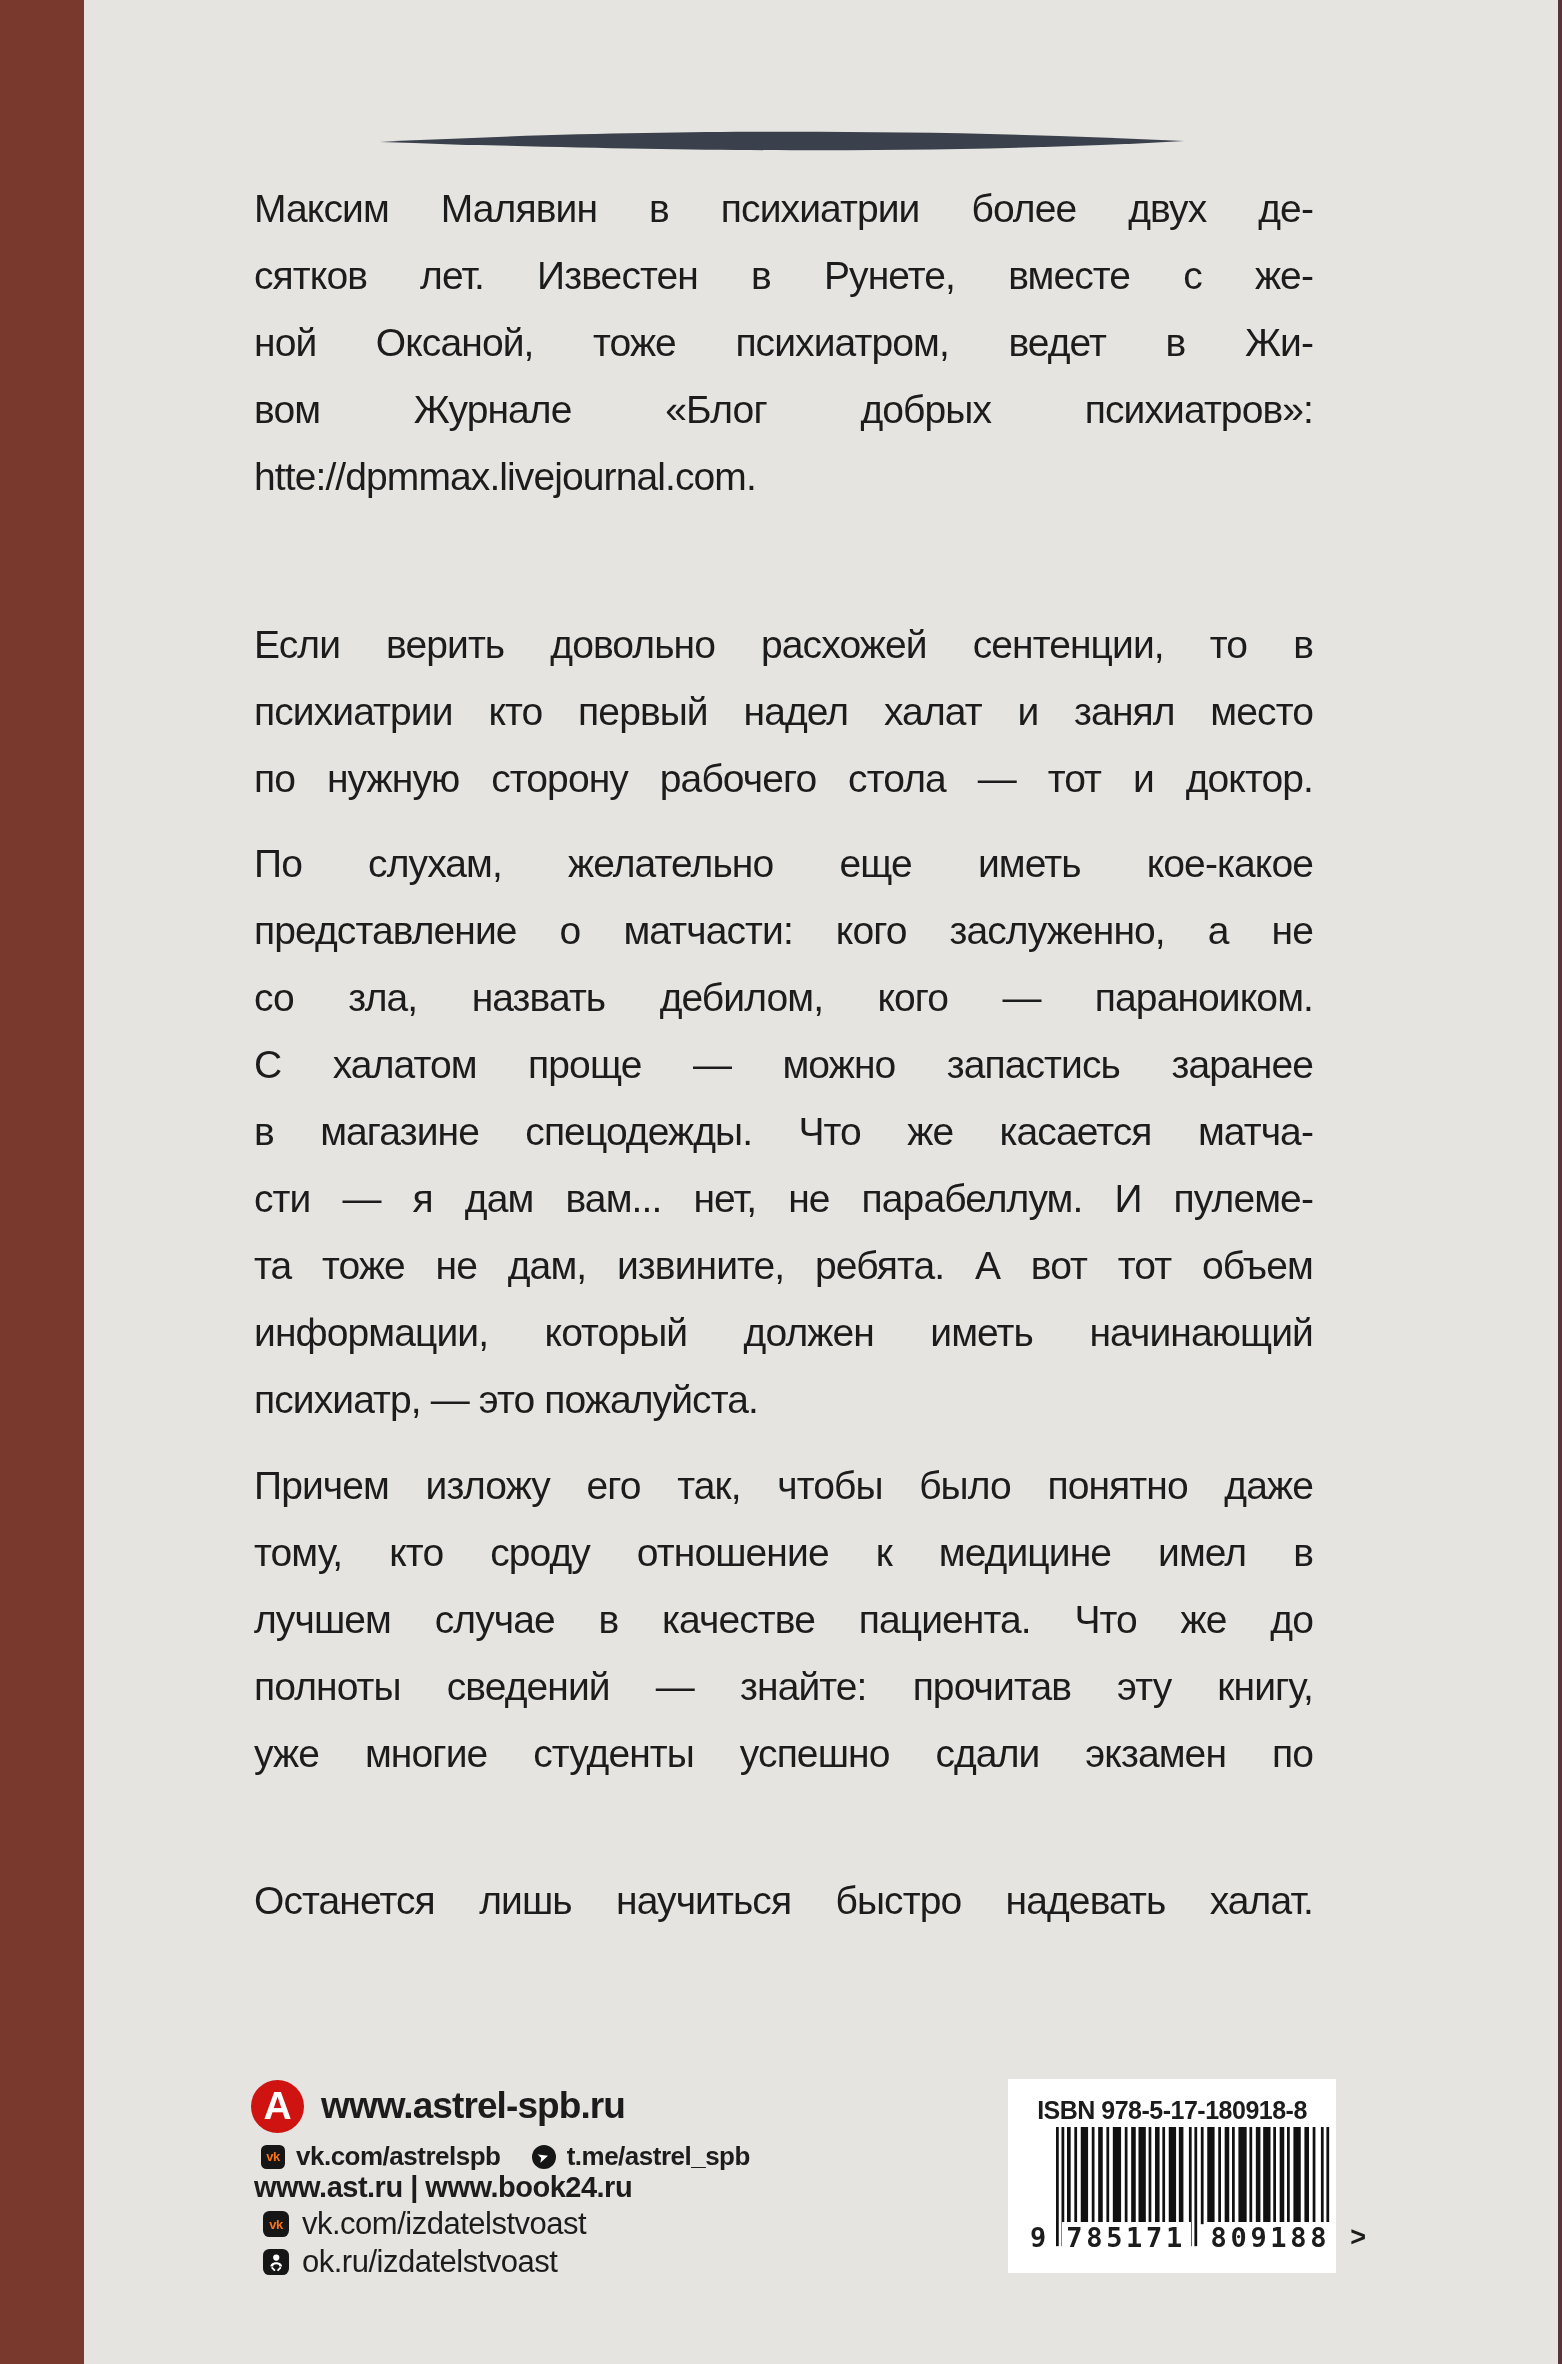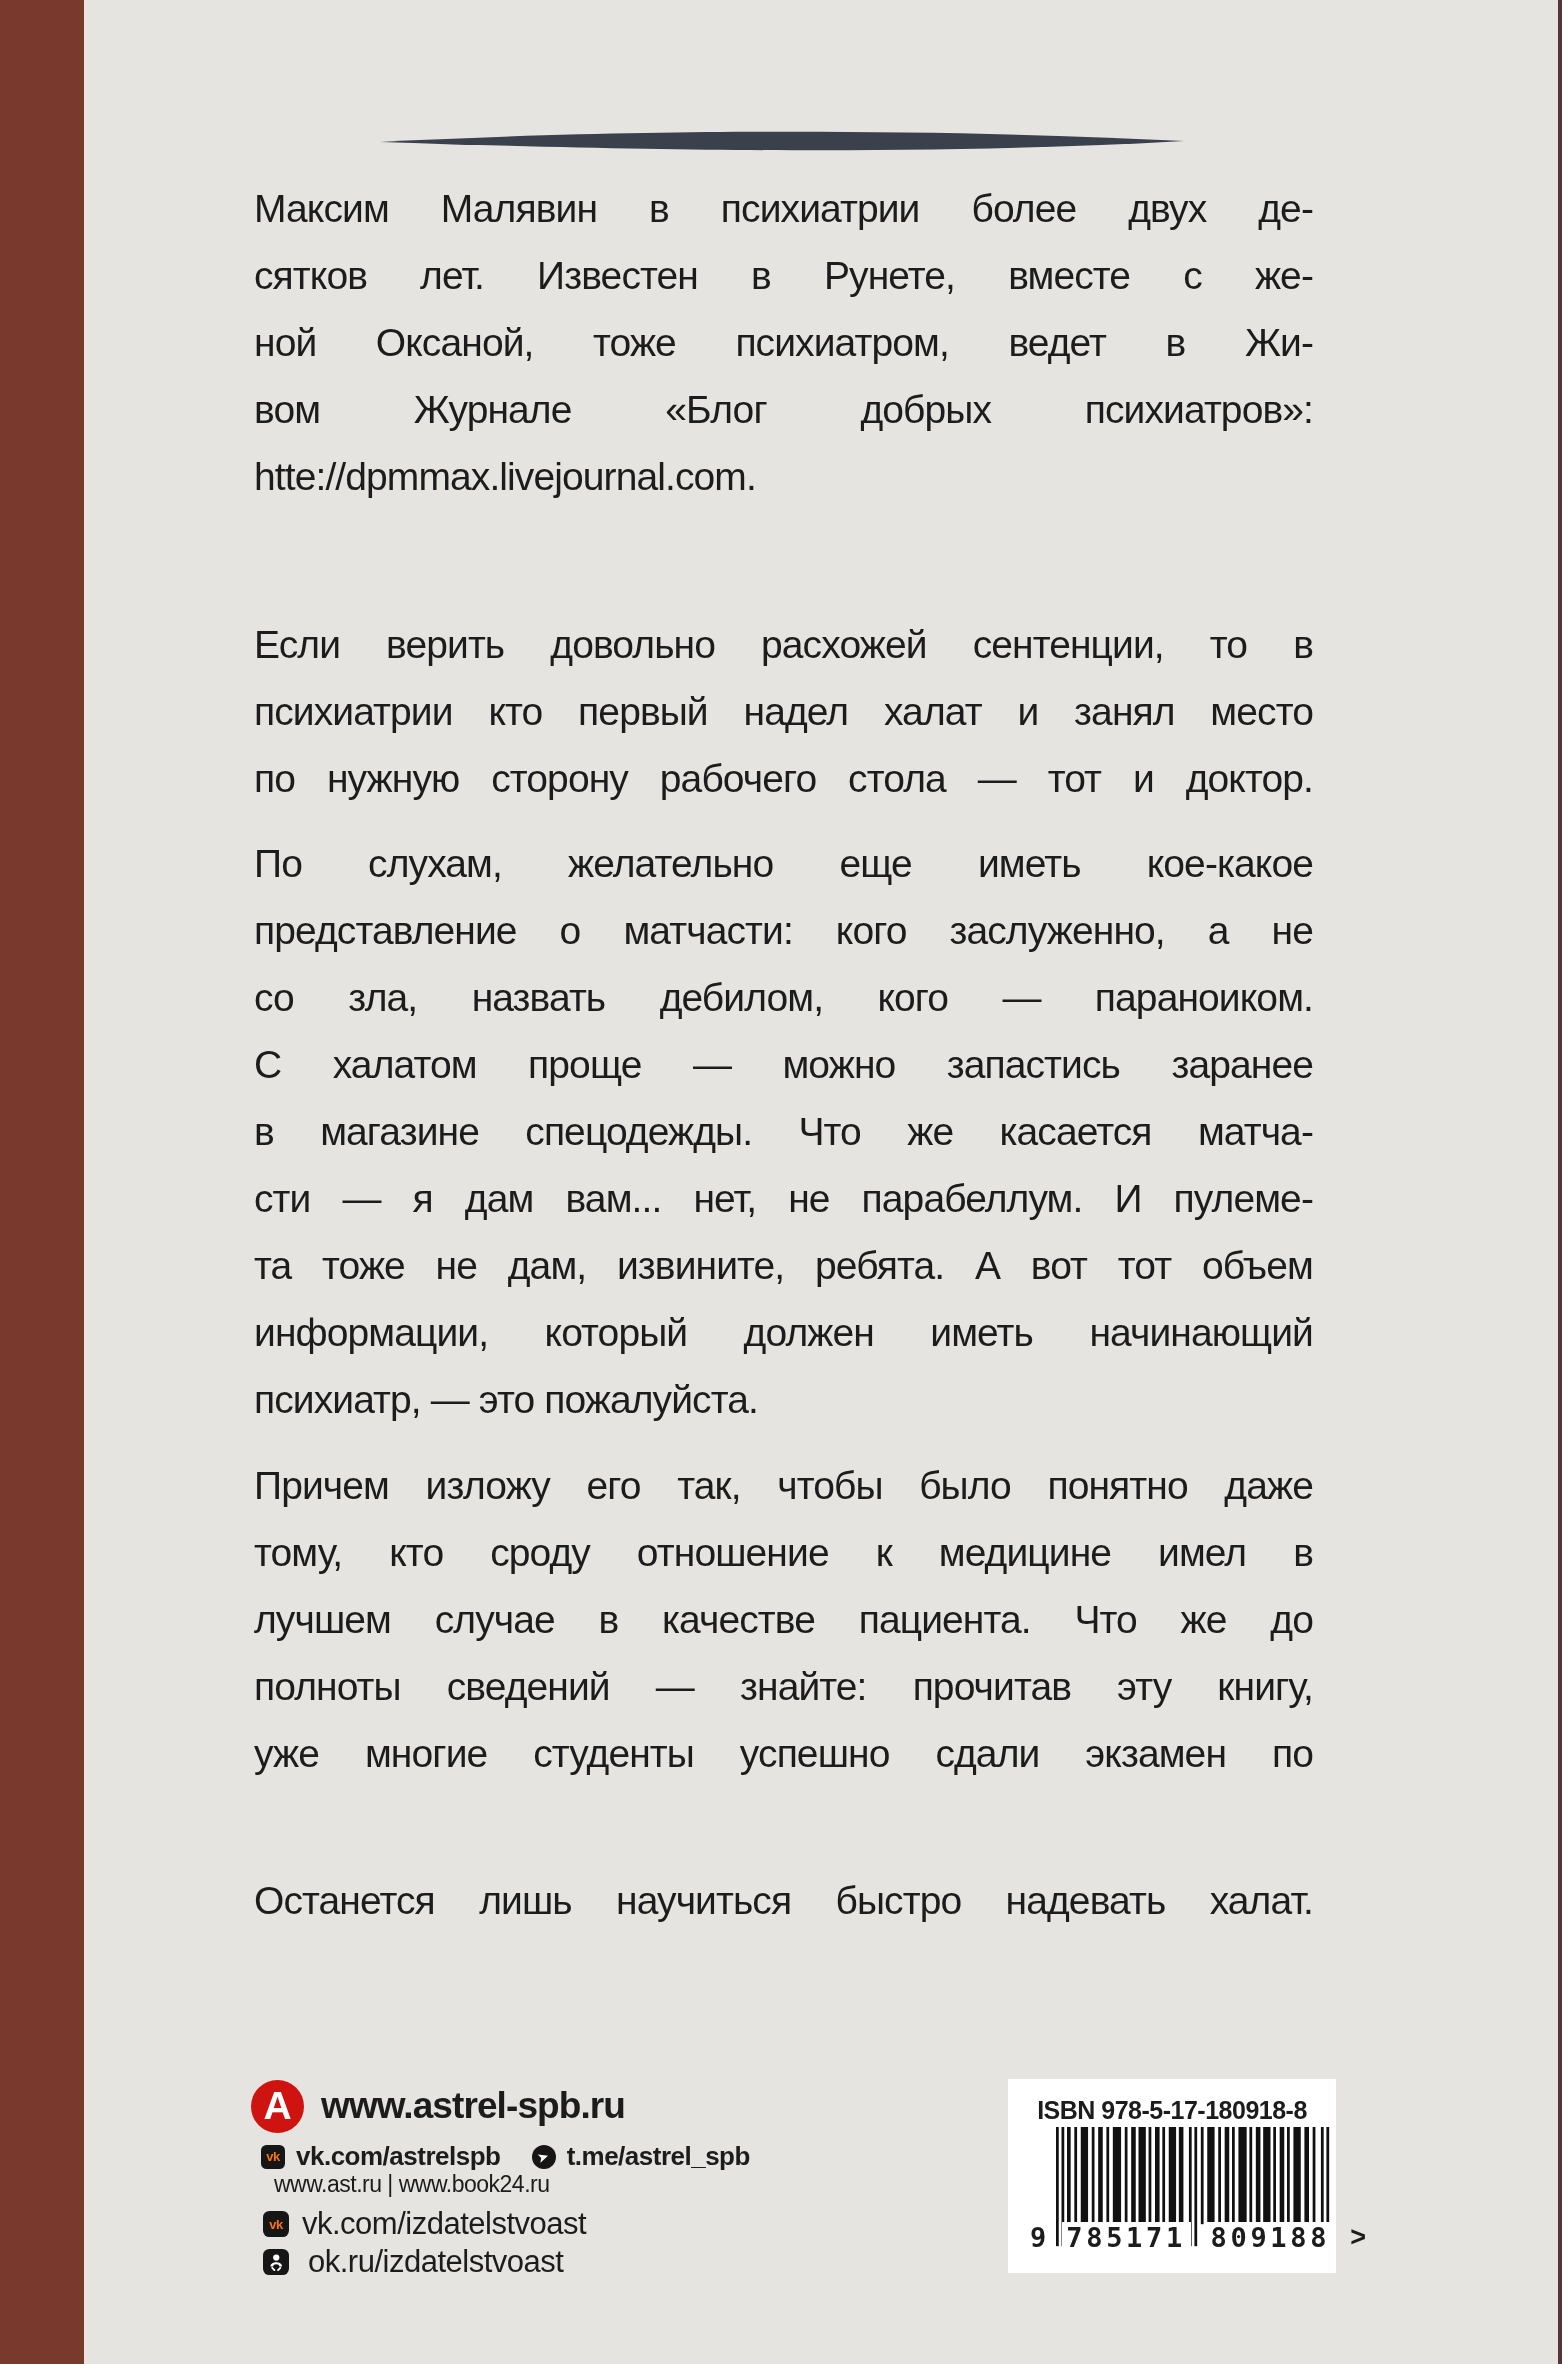--- a/index.html
+++ b/index.html
@@ -28,23 +28,23 @@
   
   .logo{
     position:absolute;left:251px;top:2080px;width:53px;height:53px;border-radius:50%;
     background:var(--logo-red,#cf1310);display:flex;align-items:center;justify-content:center;
   }
   .logo span{color:#fff;font-weight:bold;font-size:39px;line-height:1;transform:translateY(-0.9px);}
   .site{position:absolute;left:321px;top:2085px;font-size:37px;font-weight:bold;letter-spacing:-0.9px;}
   .social-row{position:absolute;display:flex;align-items:center;}
   .row1{left:261px;top:2141px;gap:11px;font-size:26px;font-weight:600;letter-spacing:-0.5px;}
   .row1 .gap{width:9.2px;}
-  .stores{position:absolute;left:254px;top:2171px;font-size:23px;font-weight:400;letter-spacing:-0.5px;margin-left:20px;}
+  .stores{position:absolute;left:254px;top:2171px;font-size:29px;font-weight:700;letter-spacing:-0.5px;}
   .row2{left:263px;top:2206px;gap:13px;font-size:31px;font-weight:500;letter-spacing:-0.5px;}
-  .row3{left:263px;top:2244px;gap:19px;font-size:31px;font-weight:500;letter-spacing:-0.5px;}
+  .row3{left:263px;top:2244px;gap:13px;font-size:31px;font-weight:500;letter-spacing:-0.5px;}
   .sq-icon{
     width:24px;height:24px;border-radius:5.5px;background:var(--icon-black,#161616);
     display:flex;align-items:center;justify-content:center;flex:0 0 auto;
     color:#f97316;font-weight:bold;font-size:13px;line-height:1;
   }
   .round-icon{
     width:24px;height:24px;border-radius:50%;background:var(--icon-black,#161616);
     display:flex;align-items:center;justify-content:center;flex:0 0 auto;
     color:#fff;font-size:12px;line-height:1;
   }

